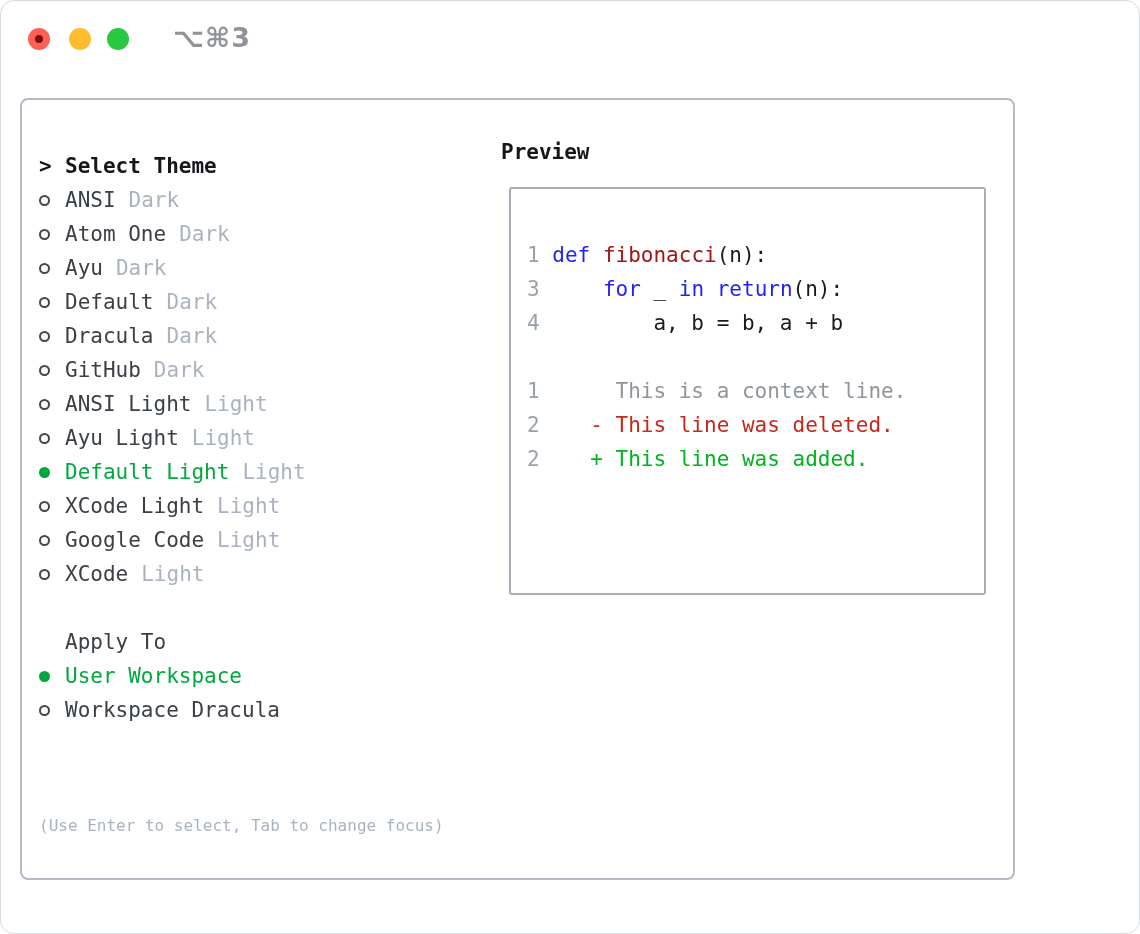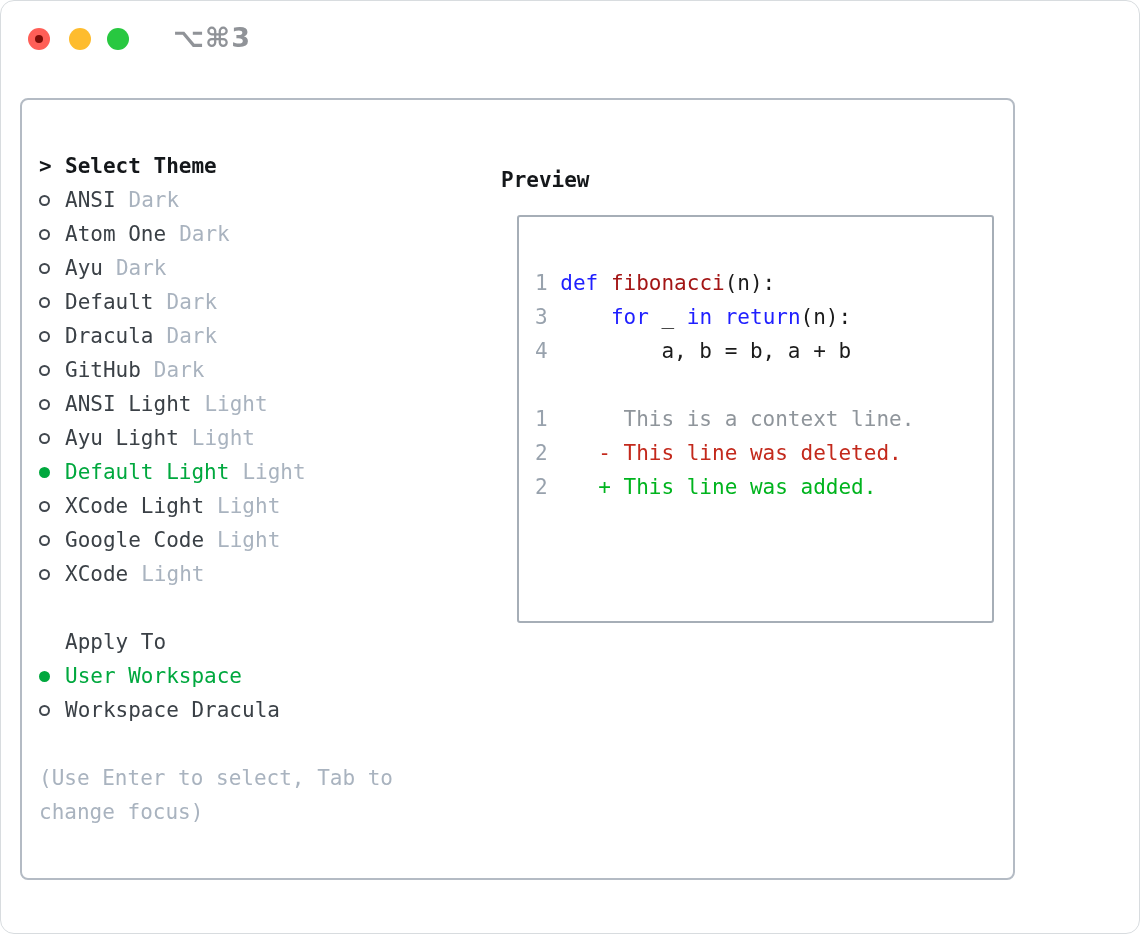--- a/index.html
+++ b/index.html
@@ -72,32 +72,33 @@
   .radio {
     width: 11px; height: 11px; border: 2px solid #41474e; border-radius: 50%;
     background: transparent;
   }
   .row.selected .radio { background: var(--accent_green); border-color: var(--accent_green); }
   .row.selected .item-name { color: var(--accent_green); }
   .header-row { font-weight: bold; color: var(--heading_black); }
   .item-tag { color: var(--muted_gray); margin-left: 13px; }
   .spacer { height: 34px; }
   .hint {
-    font-size: 21px; line-height: 34px; color: var(--muted_gray);
+    font-size: 16px; line-height: 34px; color: var(--muted_gray);
     width: 434px;
-  }
-
-  
-  .right-col { position: absolute; left: 479px; top: 63px; }
+    margin-top: 48px;
+  }
+
+  
+  .right-col { position: absolute; left: 479px; top: 35px; }
   .preview-title {
     height: 34px; line-height: 34px;
     font-size: 21px; font-weight: bold; color: var(--heading_black);
   }
   .preview-box {
-    margin-left: 16px; margin-top: 18px;
+    margin-left: 8px; margin-top: 18px;
     width: 477px; height: 408px;
     border: 2px solid var(--preview_border);
     border-radius: 3px;
     padding: 49px 0 0 16px;
     overflow: hidden;
     background: #ffffff;
   }
   .code-line { height: 34px; line-height: 34px; font-size: 21px; white-space: pre; }
   .seg-num   { color: var(--line_number_gray); }
   .seg-plain { color: #1b1b1b; }

